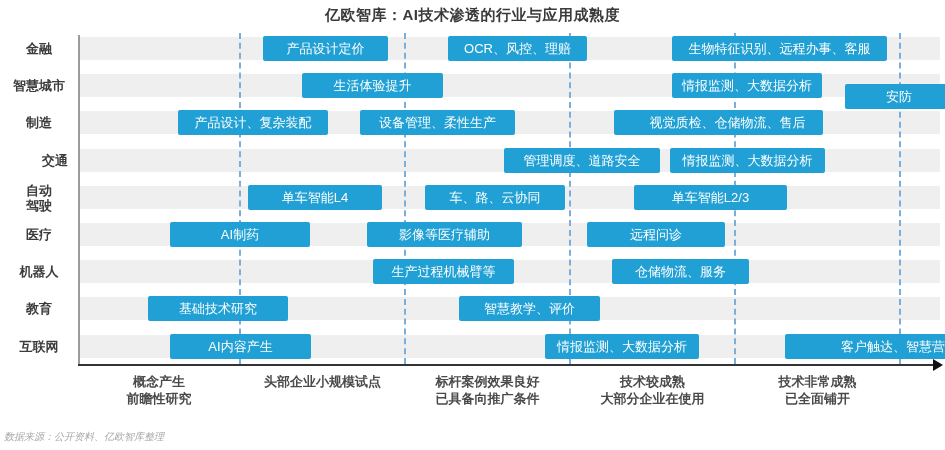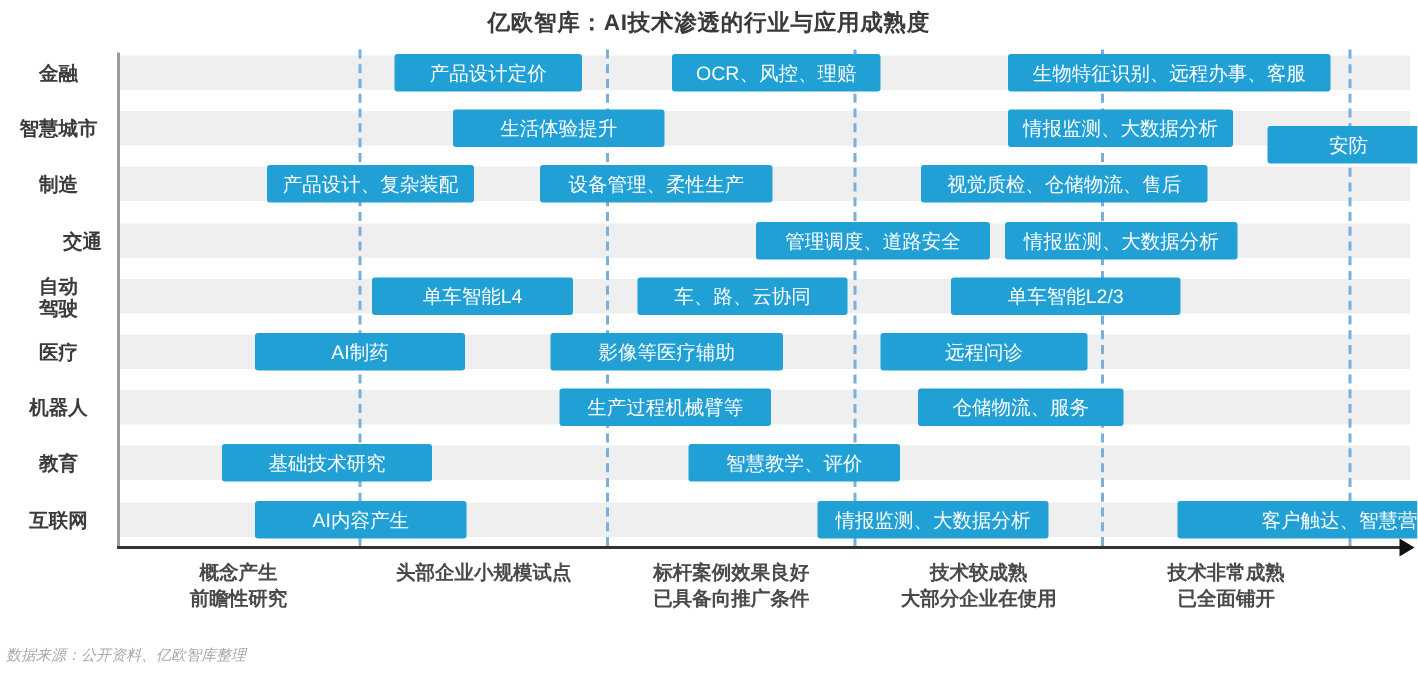--- a/index.html
+++ b/index.html
@@ -120,23 +120,23 @@
       <div class="block" style="left: 263px; width: 125px; top: 36px;">产品设计定价</div>
       <div class="block" style="left: 448px; width: 139px; top: 36px;">OCR、风控、理赔</div>
       <div class="block" style="left: 672px; width: 215px; top: 36px;">生物特征识别、远程办事、客服</div>
       <div class="row-band" style="top: 74px;"></div>
       <div class="row-label" style="top: 78px;">智慧城市</div>
       <div class="block" style="left: 302px; width: 141px; top: 73px;">生活体验提升</div>
       <div class="block" style="left: 672px; width: 150px; top: 73px;">情报监测、大数据分析</div>
       <div class="block" style="left: 845px; width: 108px; top: 84px;">安防</div>
       <div class="row-band" style="top: 111px;"></div>
       <div class="row-label" style="top: 115px;">制造</div>
-      <div class="block" style="left: 178px; width: 138px; top: 110px;">产品设计、复杂装配</div>
+      <div class="block" style="left: 178px; width: 150px; top: 110px;">产品设计、复杂装配</div>
       <div class="block" style="left: 360px; width: 155px; top: 110px;">设备管理、柔性生产</div>
-      <div class="block" style="left: 614px; width: 191px; top: 110px;">视觉质检、仓储物流、售后</div>
+      <div class="block" style="left: 614px; width: 191px; top: 110px; padding-left: 18px;">视觉质检、仓储物流、售后</div>
       <div class="row-band" style="top: 149px;"></div>
       <div class="row-label" style="top: 153px; margin-left: 16px;">交通</div>
       <div class="block" style="left: 504px; width: 156px; top: 148px;">管理调度、道路安全</div>
       <div class="block" style="left: 670px; width: 155px; top: 148px;">情报监测、大数据分析</div>
       <div class="row-band" style="top: 186px;"></div>
       <div class="row-label" style="top: 182.5px;">自动
 驾驶</div>
       <div class="block" style="left: 248px; width: 134px; top: 185px;">单车智能L4</div>
       <div class="block" style="left: 425px; width: 140px; top: 185px;">车、路、云协同</div>
       <div class="block" style="left: 634px; width: 153px; top: 185px;">单车智能L2/3</div>

